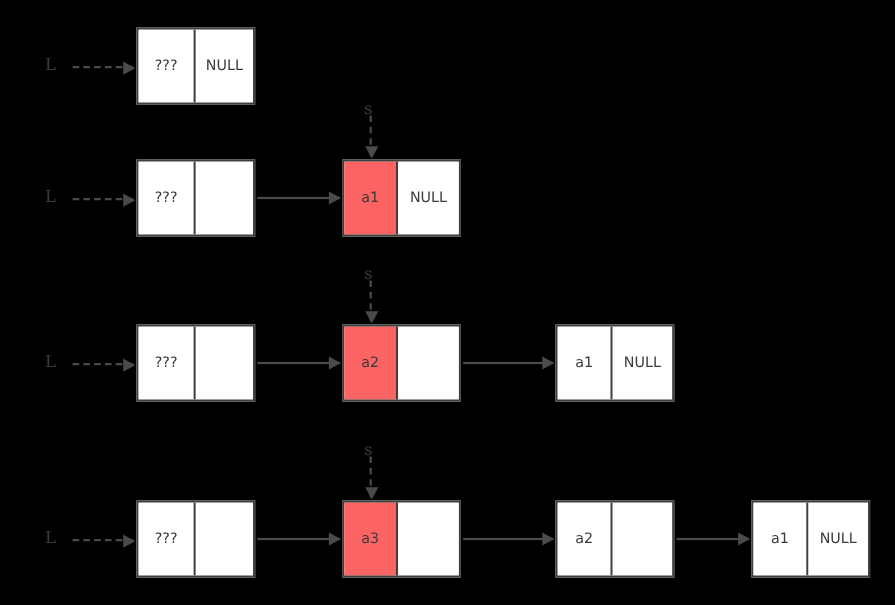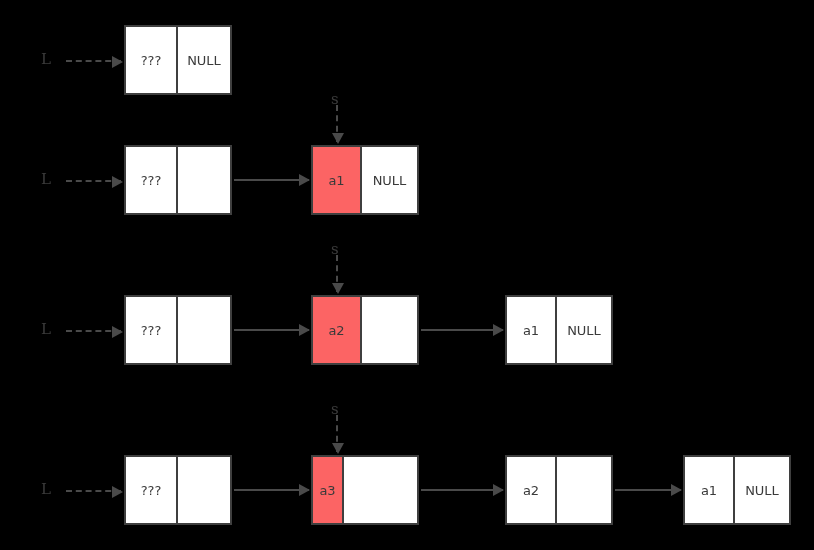--- a/index.html
+++ b/index.html
@@ -191,21 +191,21 @@
       <div class="cell blank" style="width:52px"></div>
     </div>
 
     <div class="arrow" style="left:234px; top:-1px; width:75px"></div>
 
     <div class="var-label" style="left:331px; top:-88px">s</div>
 
     <div class="dashed-v" style="left:336px; top:-75px; height:37px"></div>
 
     <div class="node" style="left:311px; top:-35px; width:108px">
-      <div class="cell data highlight" style="width:31px">a3</div>
+      <div class="cell data highlight" style="width:49px">a3</div>
       <div class="cell blank" style="width:55px"></div>
     </div>
 
     <div class="arrow" style="left:421px; top:-1px; width:82px"></div>
 
     <div class="node" style="left:505px; top:-35px; width:108px">
       <div class="cell data" style="width:50px">a2</div>
       <div class="cell blank" style="width:54px"></div>
     </div>
 

